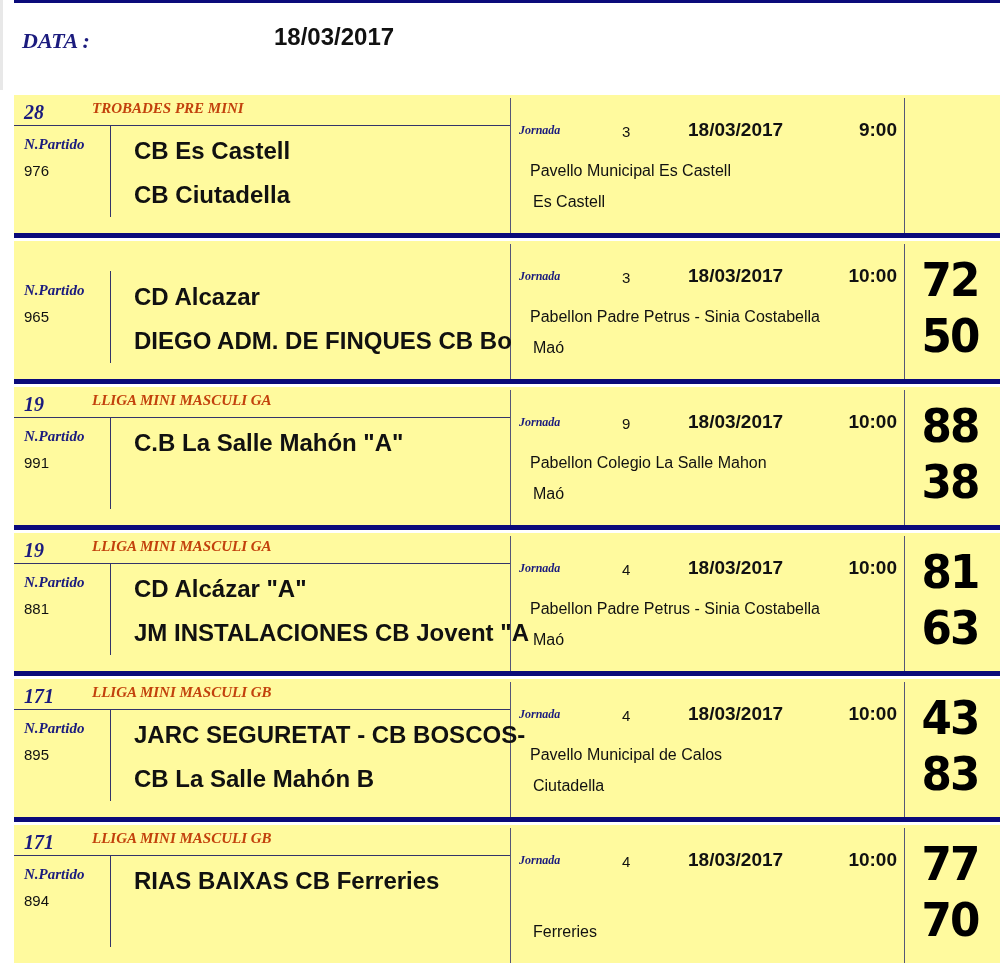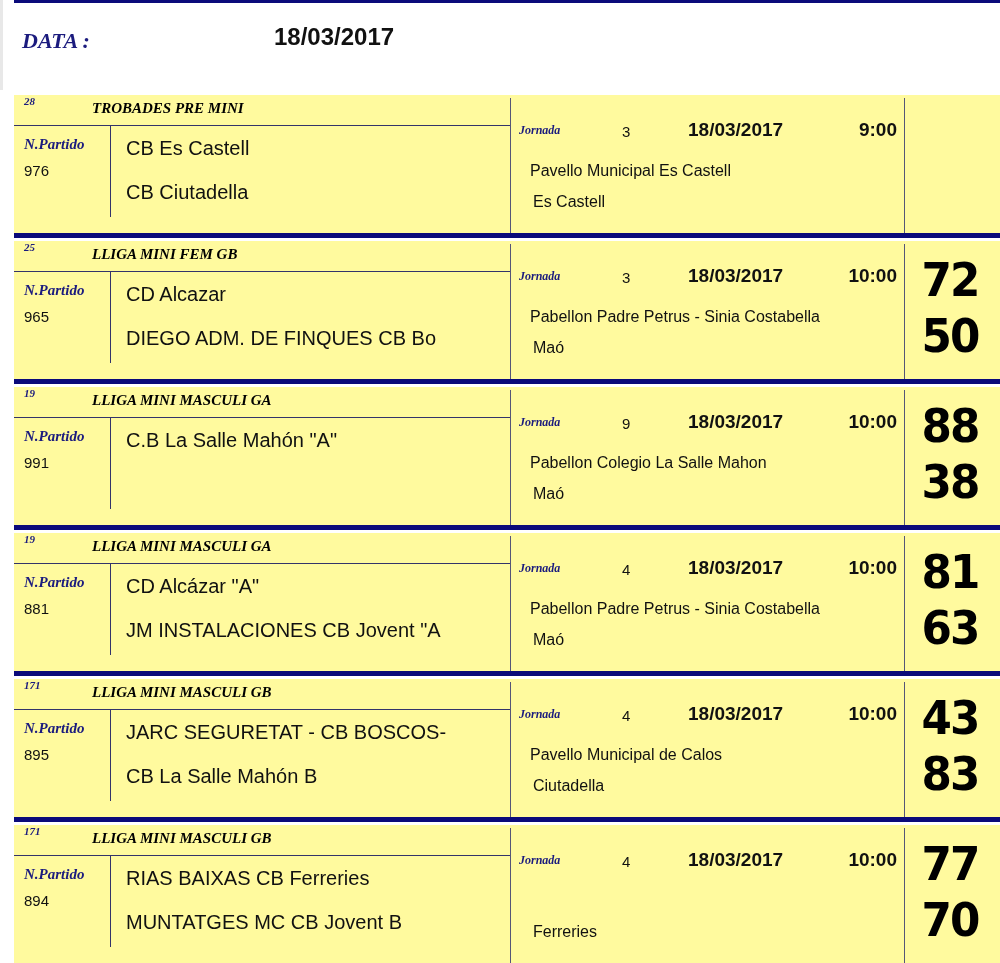--- a/index.html
+++ b/index.html
@@ -19,40 +19,40 @@
       position: absolute; left: 274px; top: 23px;
       font-weight: bold; font-size: 24px; color: #111;
     }
     .matches { position: absolute; left: 14px; top: 95px; width: 986px; }
     .match {
       position: relative; width: 986px; height: 138px;
       background: #fffa9e; border-bottom: 5px solid #0a0a7a; margin-bottom: 3px;
     }
     .m-head { position: absolute; left: 0; top: 0; width: 496px; height: 30px; border-bottom: 1px solid #33336a; }
     .comp-num {
-      position: absolute; left: 10px; top: 0;
-      font-family: "Liberation Serif", serif; font-style: italic; font-weight: bold;
-      font-size: 11px; color: #1b1b7e;
+      position: absolute; left: 10px; top: 6px;
+      font-family: "Liberation Serif", serif; font-style: italic; font-weight: bold;
+      font-size: 20px; color: #1b1b7e;
     }
     .comp-name {
       position: absolute; left: 78px; top: 5px;
       font-family: "Liberation Serif", serif; font-style: italic; font-weight: bold;
-      font-size: 15px; color: #000000;
+      font-size: 15px; color: #c2410c;
     }
     .vdiv-teams { position: absolute; left: 96px; top: 30px; width: 1px; height: 92px; background: #33336a; }
     .vdiv-mid { position: absolute; left: 496px; top: 3px; width: 1px; height: 135px; background: #555577; }
     .vdiv-score { position: absolute; left: 890px; top: 3px; width: 1px; height: 135px; background: #555577; }
     .np-label {
       position: absolute; left: 10px; top: 41px;
       font-family: "Liberation Serif", serif; font-style: italic; font-weight: bold;
       font-size: 15px; color: #1b1b7e;
     }
     .np-num { position: absolute; left: 10px; top: 67px; font-size: 15px; color: #111; }
     .team {
-      position: absolute; left: 112px; font-weight: normal; font-size: 20px; color: #111; white-space: nowrap;
+      position: absolute; left: 120px; font-weight: bold; font-size: 24px; color: #111; white-space: nowrap;
     }
     .team.home { top: 42px; }
     .team.away { top: 86px; }
     .jorn-label {
       position: absolute; left: 505px; top: 28px;
       font-family: "Liberation Serif", serif; font-style: italic; font-weight: bold;
       font-size: 12px; color: #1b1b7e;
     }
     .jorn-num { position: absolute; left: 608px; top: 28px; font-size: 15px; color: #111; }
     .m-date { position: absolute; left: 674px; top: 24px; font-weight: bold; font-size: 19px; color: #111; }
@@ -96,24 +96,20 @@
     <span class="jorn-num">3</span>
     <span class="m-date">18/03/2017</span>
     <span class="m-time">9:00</span>
     <span class="venue">Pavello Municipal  Es Castell</span>
     <span class="city">Es Castell</span>
     <span class="score s1"></span>
     <span class="score s2"></span>
   </div>
 
   <div class="match">
-    <div class="m-head">
-      <span class="comp-num">25</span>
-      <span class="comp-name">LLIGA MINI FEM GB</span>
-    </div>
     <div class="vdiv-teams"></div>
     <div class="vdiv-mid"></div>
     <div class="vdiv-score"></div>
     <span class="np-label">N.Partido</span>
     <span class="np-num">965</span>
     <span class="team home">CD Alcazar</span>
     <span class="team away">DIEGO ADM. DE FINQUES CB Bo</span>
     <span class="jorn-label">Jornada</span>
     <span class="jorn-num">3</span>
     <span class="m-date">18/03/2017</span>
@@ -193,21 +189,20 @@
     <div class="m-head">
       <span class="comp-num">171</span>
       <span class="comp-name">LLIGA MINI MASCULI GB</span>
     </div>
     <div class="vdiv-teams"></div>
     <div class="vdiv-mid"></div>
     <div class="vdiv-score"></div>
     <span class="np-label">N.Partido</span>
     <span class="np-num">894</span>
     <span class="team home">RIAS BAIXAS CB Ferreries</span>
-    <span class="team away">MUNTATGES MC CB Jovent B</span>
     <span class="jorn-label">Jornada</span>
     <span class="jorn-num">4</span>
     <span class="m-date">18/03/2017</span>
     <span class="m-time">10:00</span>
     <span class="city">Ferreries</span>
     <span class="score s1">77</span>
     <span class="score s2">70</span>
   </div>
 
 </div>

